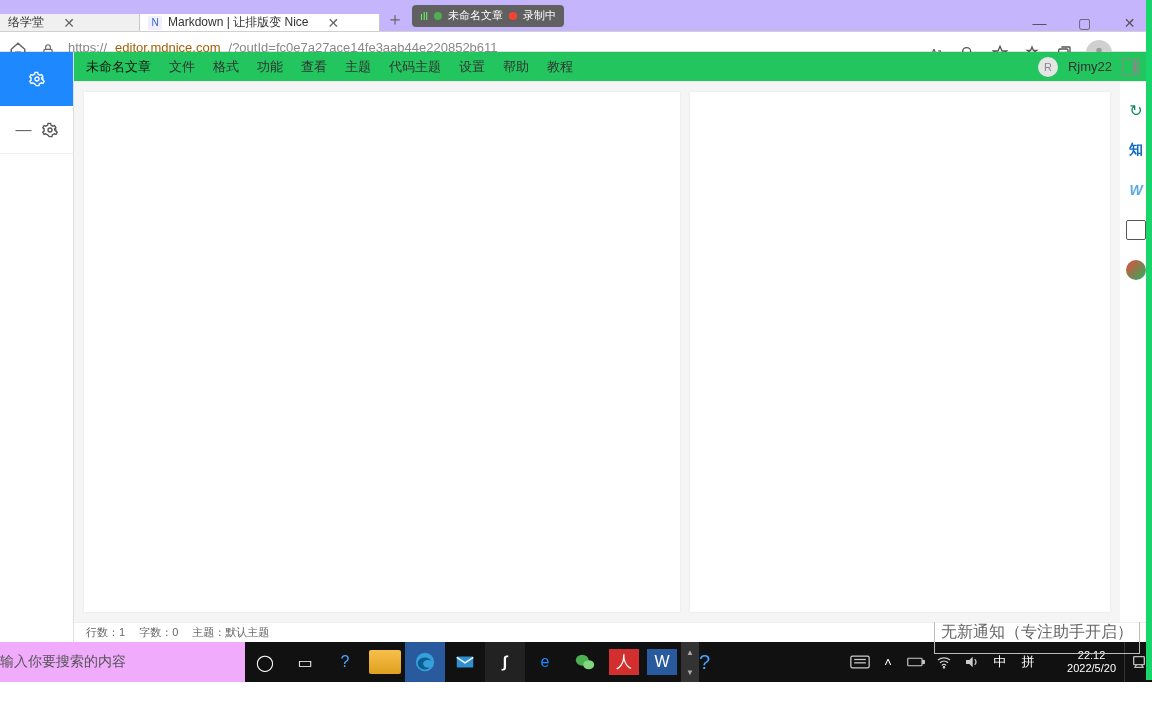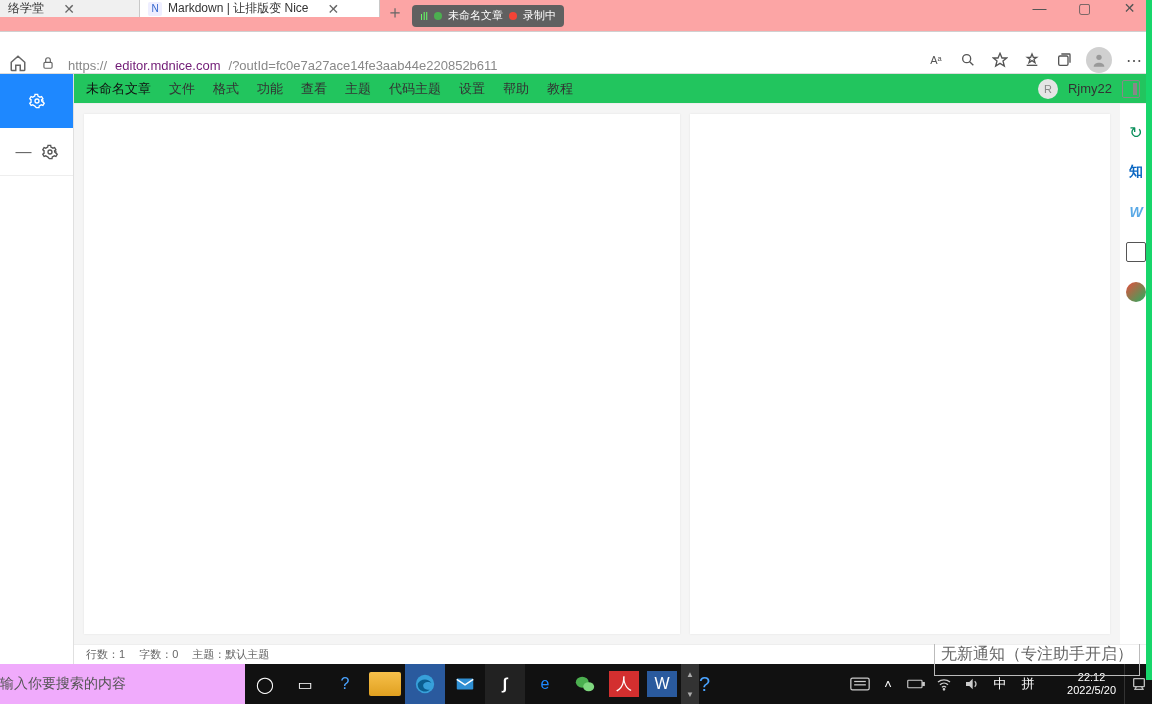--- a/index.html
+++ b/index.html
@@ -1,36 +1,36 @@
 <!DOCTYPE html>
 <html><head>
   <meta charset="utf-8">
   <style>
     * { margin: 0; padding: 0; box-sizing: border-box; font-family: "Microsoft YaHei", sans-serif; }
     html, body { width: 1152px; height: 720px; overflow: hidden; background: #fff; }
 
     
-    .browser-top { height: 32px; background: #fca5a5; display: flex; align-items: flex-start; border-bottom: 1px solid #d0d0d0; }
+    .browser-top { height: 32px; background: #c4b5fd; display: flex; align-items: flex-end; border-bottom: 1px solid #d0d0d0; }
     .tab { display: flex; align-items: center; padding: 0 8px; font-size: 12px; color: #333; border-right: 1px solid #c8c8c8; background: #f0f0f0; position: relative; }
     .tab.active { background: #fff; }
     .tab-icon { width: 14px; height: 14px; margin-right: 6px; border-radius: 2px; display: inline-flex; align-items: center; justify-content: center; font-size: 10px; }
     .tab-title { max-width: 160px; white-space: nowrap; overflow: hidden; text-overflow: ellipsis; }
     .tab-close { margin-left: 18px; width: 14px; height: 14px; display: flex; align-items: center; justify-content: center; cursor: pointer; font-size: 14px; color: #666; }
     .new-tab { width: 30px; display: flex; align-items: center; justify-content: center; font-size: 18px; color: #666; cursor: pointer; }
     .meeting-pill { margin-left: 2px; align-self: center; height: 22px; background: #606060; border-radius: 4px; display: flex; align-items: center; padding: 0 8px; font-size: 11px; color: #fff; gap: 6px; }
     .meeting-pill .dot { width: 8px; height: 8px; border-radius: 50%; }
     .dot.green { background: #4caf50; }
     .dot.red { background: #f44336; }
     .win-controls { margin-left: auto; display: flex; }
     .win-btn { width: 45px; display: flex; align-items: center; justify-content: center; font-size: 14px; color: #555; cursor: pointer; }
 
-    .addr-bar { height: 42px; display: flex; align-items: flex-end; padding: 0 8px; gap: 10px; border-bottom: 1px solid #ddd; background: #fff; }
+    .addr-bar { height: 20px; display: flex; align-items: flex-start; padding: 8px 8px; gap: 10px; border-bottom: 1px solid #ddd; background: #fff; }
     .addr-icon { width: 20px; height: 20px; display: flex; align-items: center; justify-content: center; color: #666; cursor: pointer; }
     .url-box { flex: 1; display: flex; align-items: center; gap: 8px; font-size: 13px; color: #888; }
-    .url-box .host { color: #701a75; }
+    .url-box .host { color: #a16207; }
     .addr-right { display: flex; gap: 12px; align-items: center; }
     .addr-right .ico { width: 20px; height: 20px; display: flex; align-items: center; justify-content: center; color: #555; cursor: pointer; }
     .avatar-circle { width: 26px; height: 26px; border-radius: 50%; background: #d0d0d0; display: flex; align-items: center; justify-content: center; }
 
     
     .app { position: relative; height: 590px; display: flex; }
     .left-rail { width: 74px; background: #fff; border-right: 1px solid #e0e0e0; display: flex; flex-direction: column; }
     .rail-top { height: 54px; background: #1e88ff; display: flex; align-items: center; justify-content: center; }
     .rail-item { height: 48px; display: flex; align-items: center; justify-content: center; border-bottom: 1px solid #eee; gap: 10px; }
     .gear { width: 16px; height: 16px; color: #555; }

